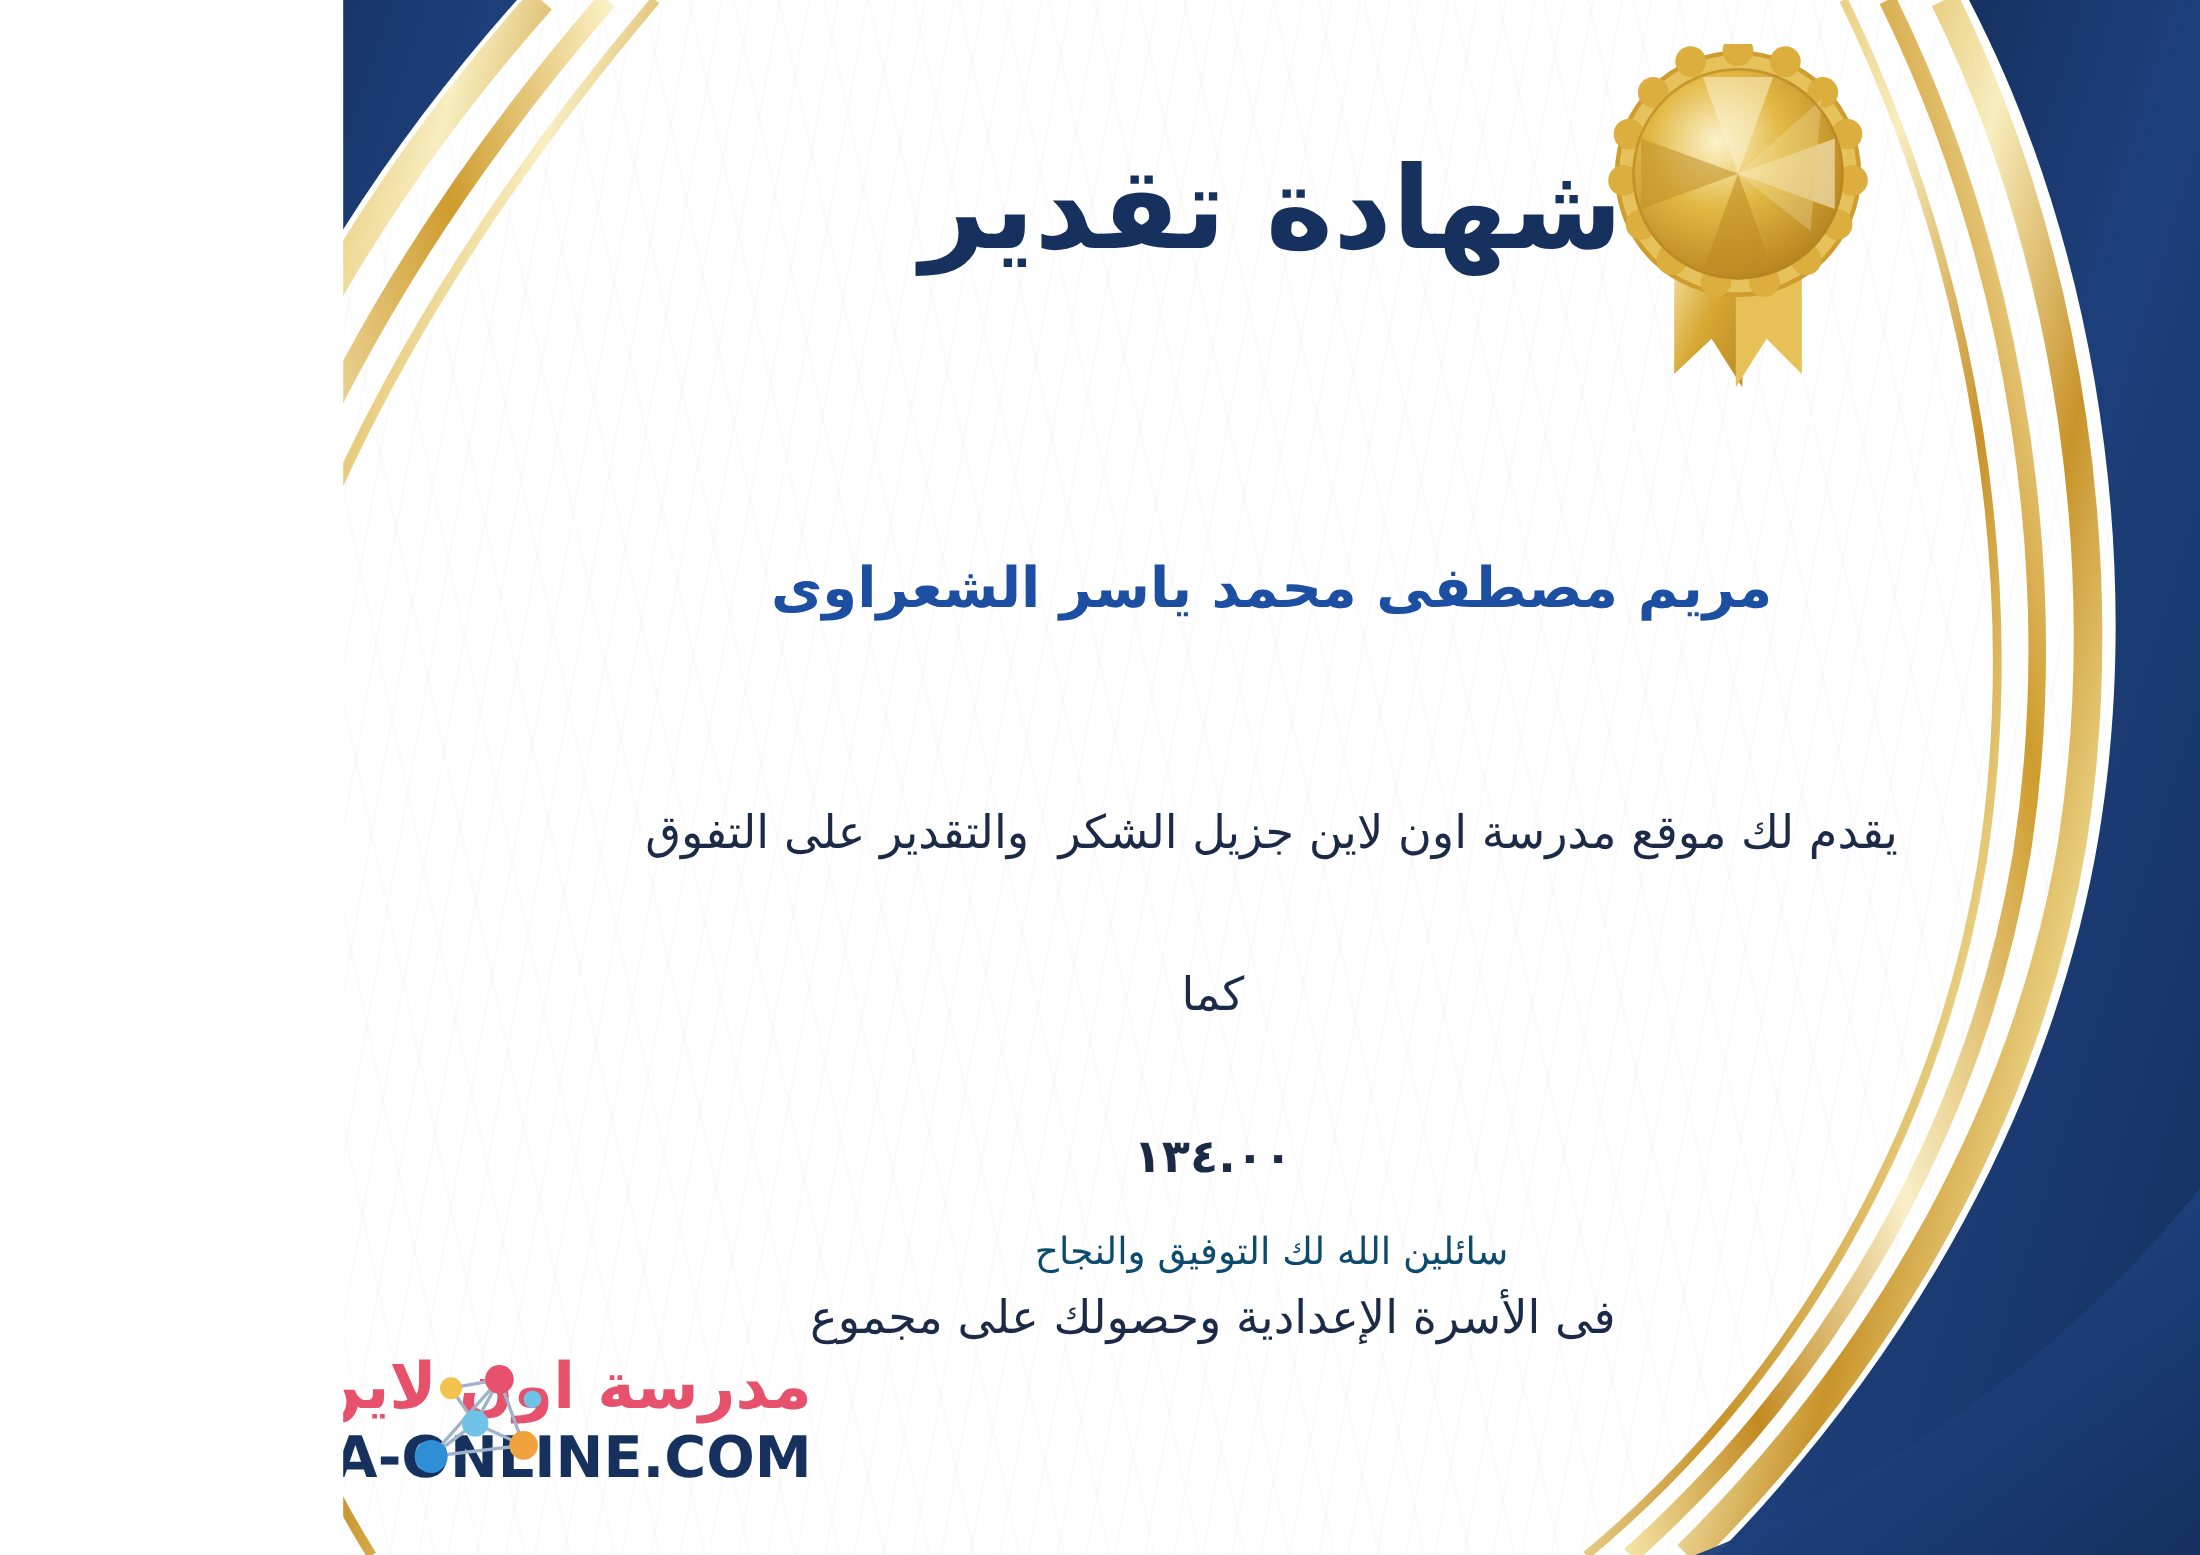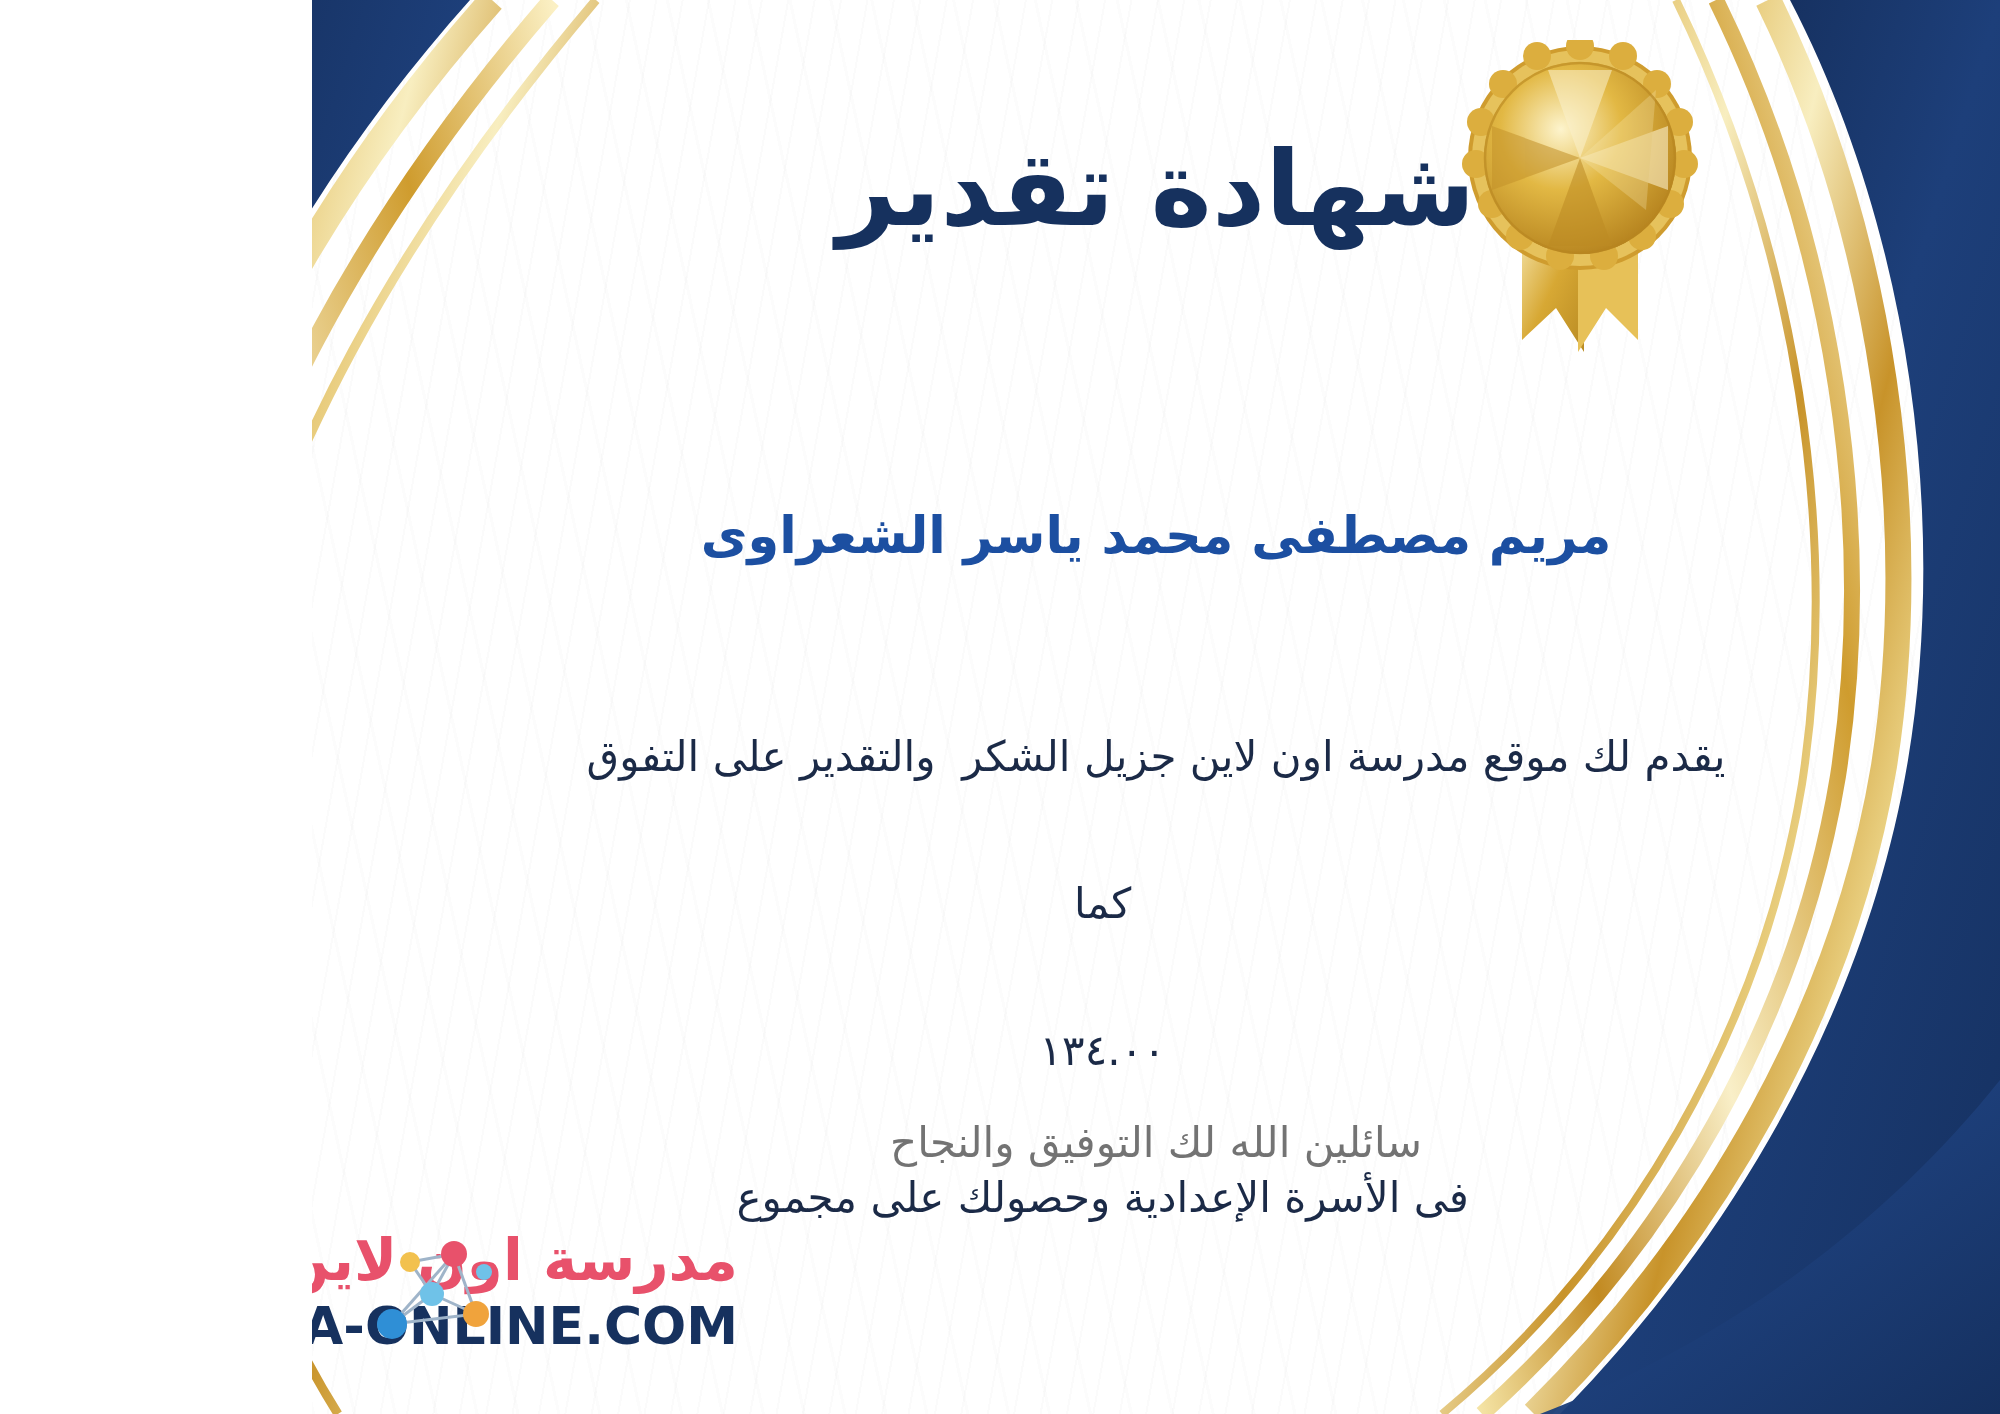--- a/index.html
+++ b/index.html
@@ -109,32 +109,32 @@
     color: #1b2a47;
     line-height: 1.75;
   }
 
   .body-line {
     display: block;
     white-space: pre-wrap;
   }
 
   .score {
-    font-weight: normal;
+    font-weight: bold;
     letter-spacing: 2px;
     margin-top: 17px;
   }
 
   .closing {
     position: absolute;
     top: 1118px;
     left: 0;
     right: 0;
-    font-size: 42px;
-    color: #737373;
+    font-size: 34px;
+    color: #0c4a6e;
   }
 
   
   .logo {
     position: absolute;
     left: 36px;
     bottom: 26px;
     width: 560px;
     height: 170px;
     direction: rtl;

